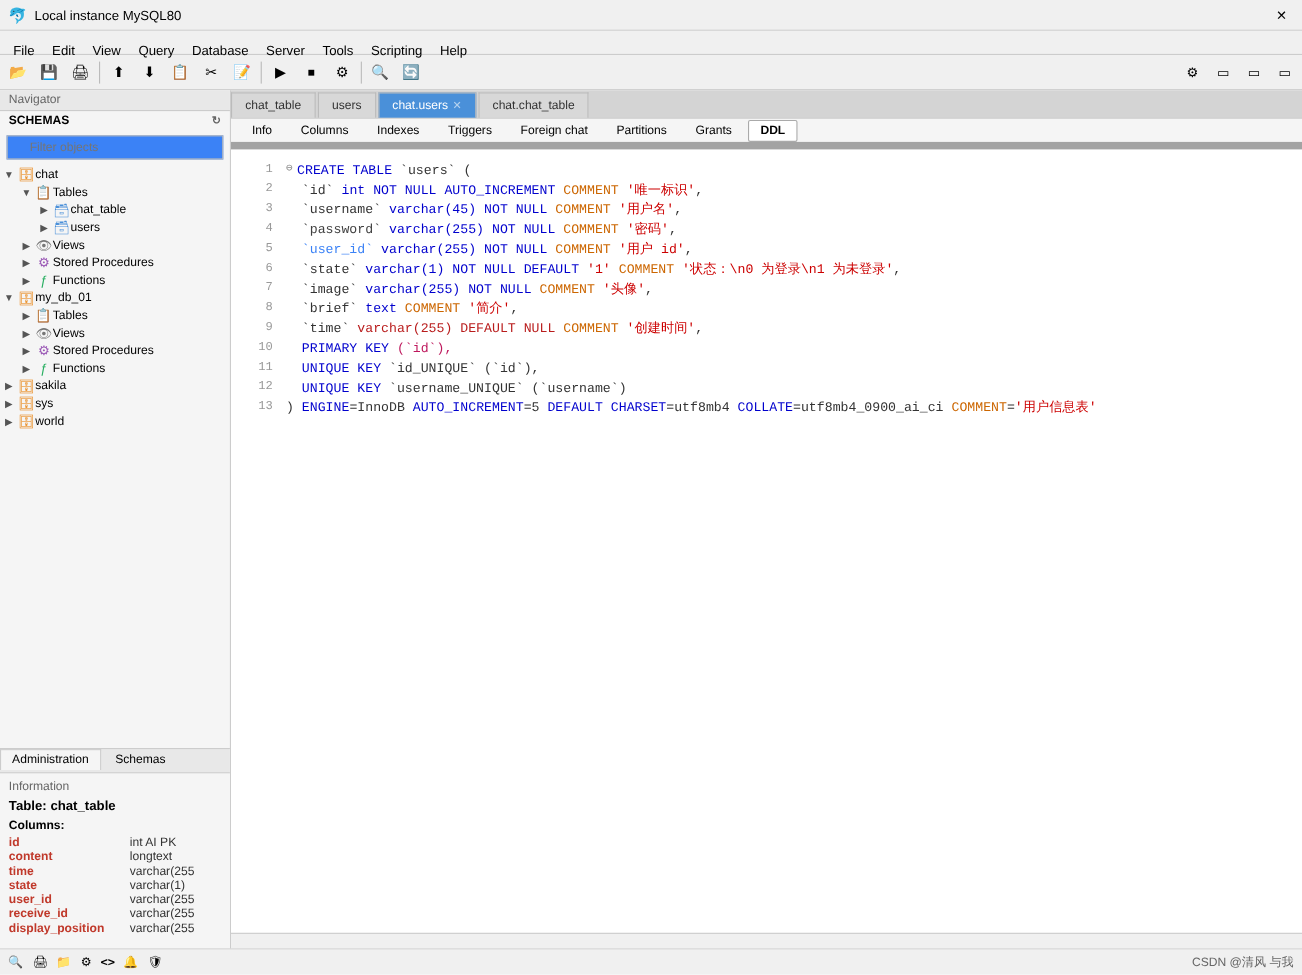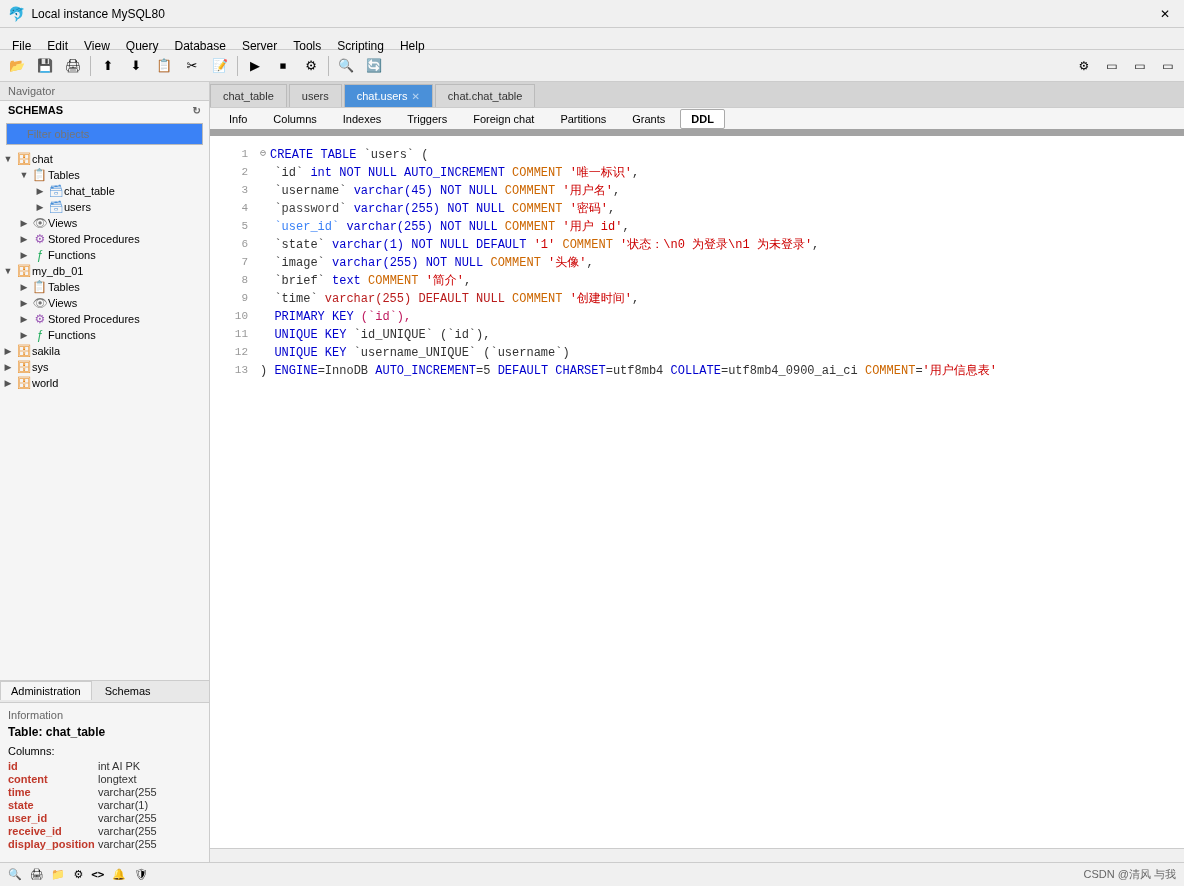--- a/index.html
+++ b/index.html
@@ -150,22 +150,22 @@
     #info-panel {
       background: #f5f5f5;
       border-top: 1px solid #ccc;
       padding: 6px 8px;
       font-size: 11px;
       height: 160px;
       overflow-y: auto;
     }
     #info-panel .info-header { font-size: 11px; color: #666; margin-bottom: 4px; }
     #info-panel .info-title { font-weight: bold; font-size: 12px; margin-bottom: 6px; }
-    #info-panel .info-section { font-weight: normal; margin-bottom: 3px; }
-    .col-row { display: flex; margin-bottom: 1px; }
+    #info-panel .info-section { font-weight: bold; margin-bottom: 3px; }
+    .col-row { display: flex; margin-bottom: 1px; gap: 20px; }
     .col-name { color: #c0392b; min-width: 90px; font-weight: bold; }
     .col-type { color: #333; }
 
     
     #right-panel {
       flex: 1;
       display: flex;
       flex-direction: column;
       overflow: hidden;
     }

